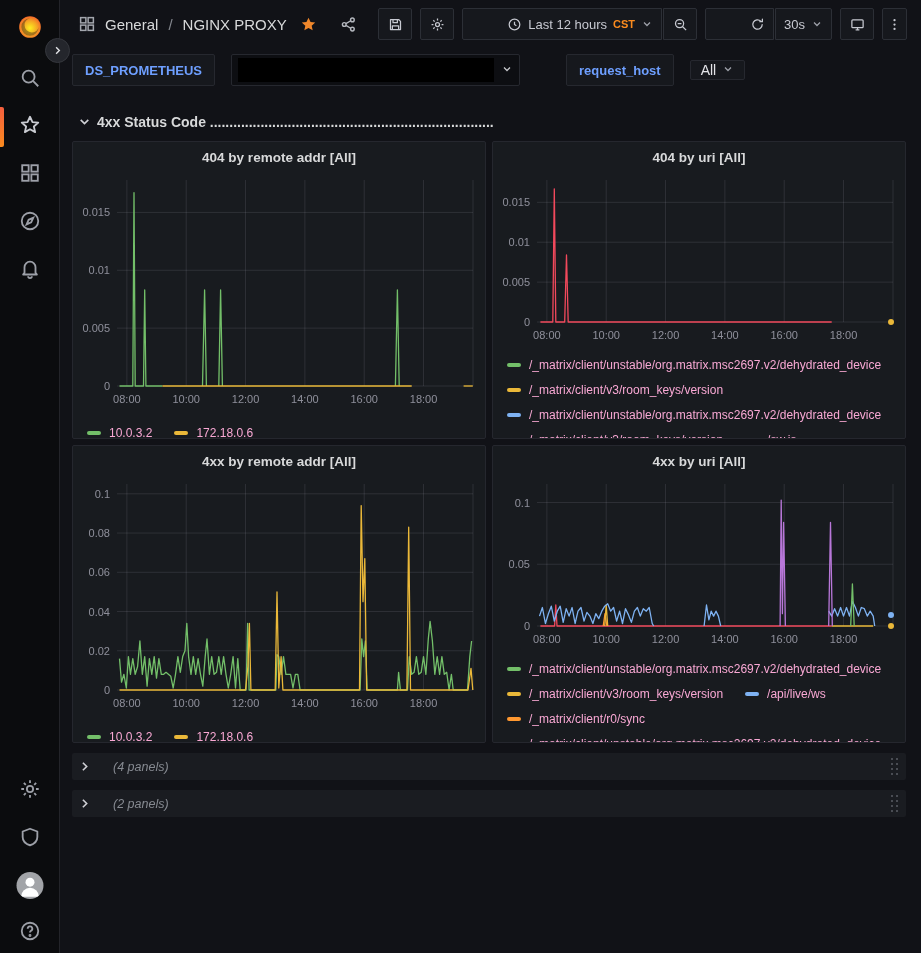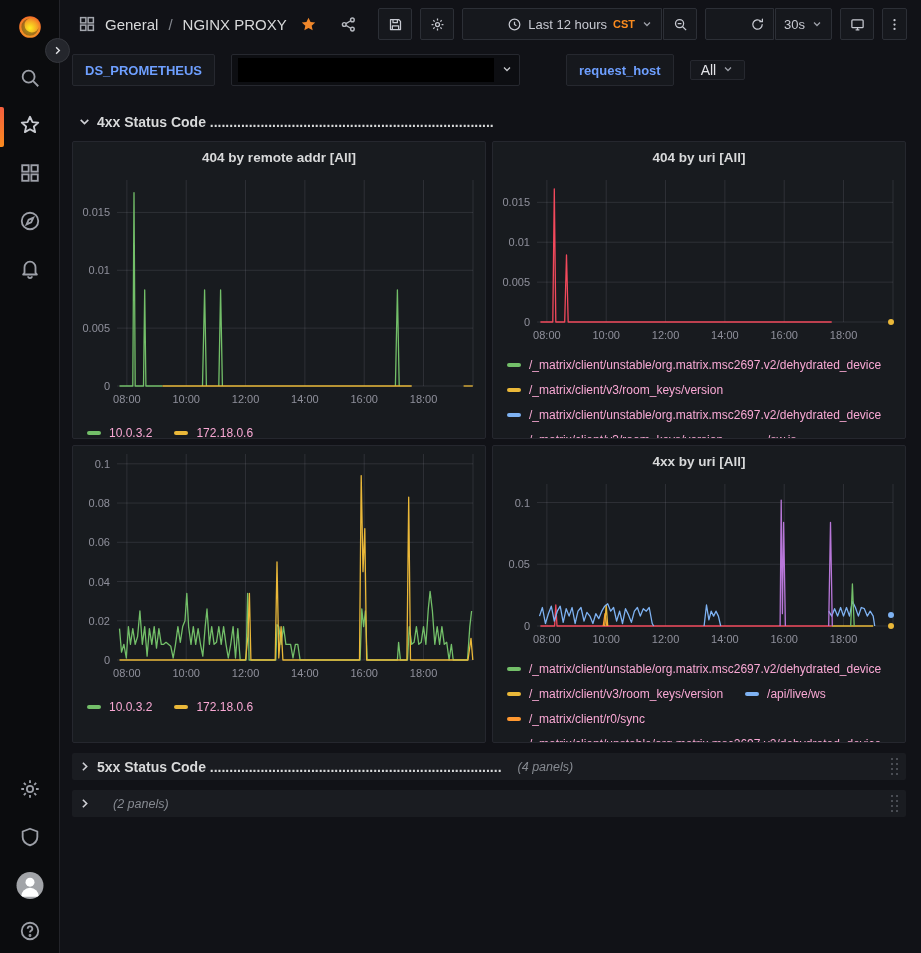--- a/index.html
+++ b/index.html
@@ -380,20 +380,21 @@
           <span class="legend-item">
             <span class="swatch" style="background: rgb(242, 73, 92);"></span>
             <span>/sw.js</span>
           </span>
         </div>
     </div>
   </div>
 
   <div class="panel-grid">
     <div class="panel">
+      <div class="panel-title">4xx by remote addr [All]</div>
       <svg class="chart" viewBox="0 0 412 236" width="412" height="236">
           <line x1="44" x2="400" y1="214" y2="214" stroke="rgba(204,204,220,0.12)" stroke-width="1"></line>
           <text x="37" y="218" text-anchor="end" class="tick">0</text>
           <line x1="44" x2="400" y1="174.76190476190476" y2="174.76190476190476" stroke="rgba(204,204,220,0.12)" stroke-width="1"></line>
           <text x="37" y="178.76190476190476" text-anchor="end" class="tick">0.02</text>
           <line x1="44" x2="400" y1="135.52380952380952" y2="135.52380952380952" stroke="rgba(204,204,220,0.12)" stroke-width="1"></line>
           <text x="37" y="139.52380952380952" text-anchor="end" class="tick">0.04</text>
           <line x1="44" x2="400" y1="96.28571428571429" y2="96.28571428571429" stroke="rgba(204,204,220,0.12)" stroke-width="1"></line>
           <text x="37" y="100.28571428571429" text-anchor="end" class="tick">0.06</text>
           <line x1="44" x2="400" y1="57.04761904761904" y2="57.04761904761904" stroke="rgba(204,204,220,0.12)" stroke-width="1"></line>
@@ -486,21 +487,20 @@
         </div>
     </div>
   </div>
 
   <div class="rowhdr collapsed mt10">
     <span class="chev">
         <svg viewBox="0 0 24 24" fill="none" stroke="currentColor" stroke-width="3">
           <path d="M9 5l7 7-7 7"></path>
         </svg>
       </span>
-    <span class="row-title">5xx Status Code ...........................................................................</span>
     <span class="row-count">(4 panels)</span>
     <span class="drag-handle">
         <i></i>
         <i></i>
         <i></i>
         <i></i>
         <i></i>
         <i></i>
         <i></i>
         <i></i>

